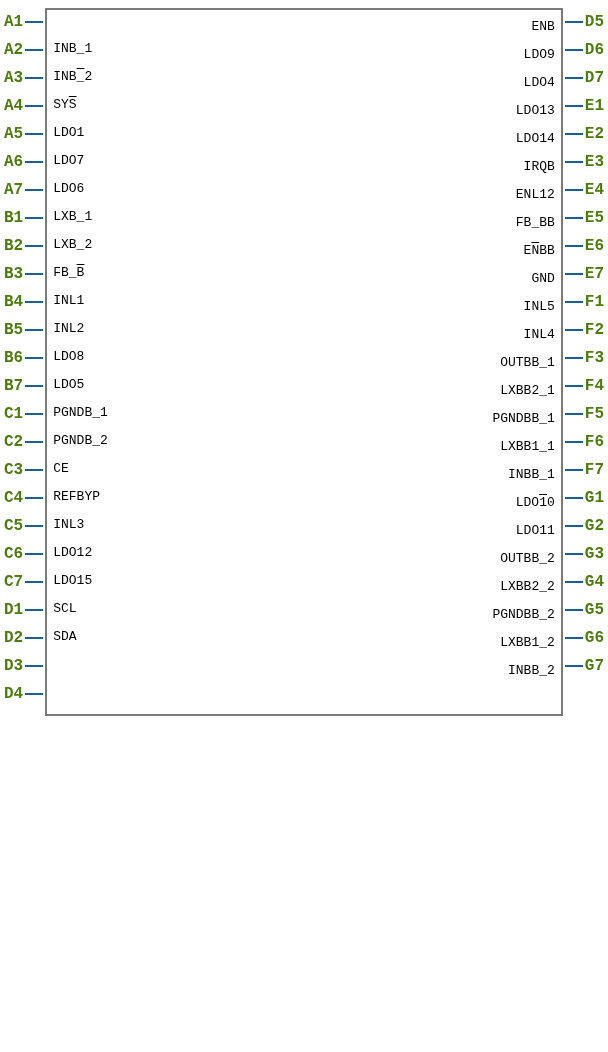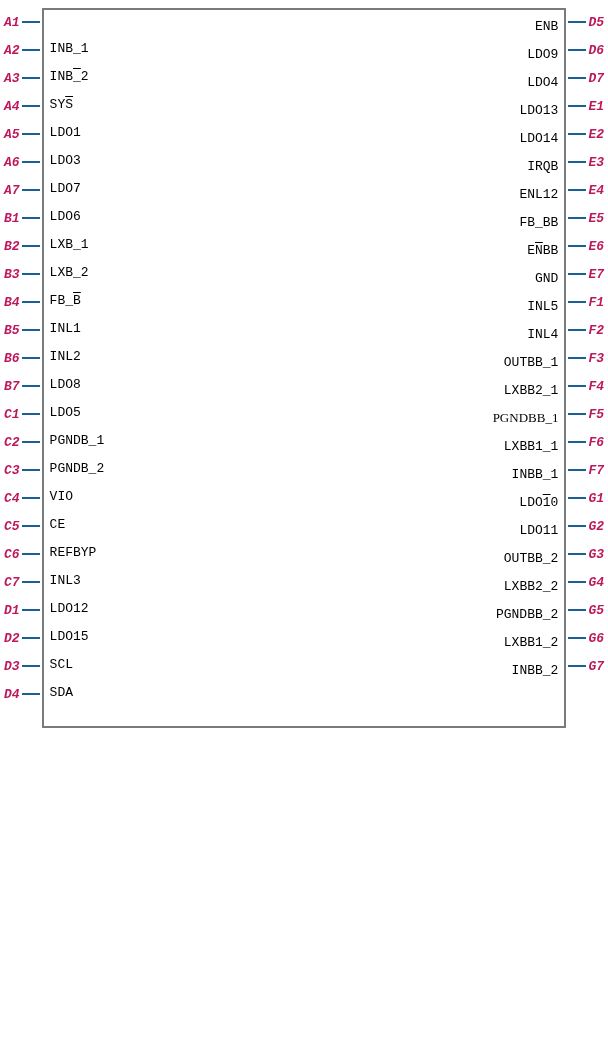--- a/index.html
+++ b/index.html
@@ -43,25 +43,24 @@
 
     .right-pin-entry {
       display: flex;
       flex-direction: row;
       align-items: center;
       justify-content: flex-end;
       height: 28px;
     }
 
     .lbl {
-      font-size: 13px;
-      color: #be185d;
+      font-size: 16px;
+      color: #4d7c0f;
       font-weight: bold;
       white-space: nowrap;
-      font-style: italic;
     }
 
     .sig {
       font-size: 13px;
       color: #000;
       white-space: nowrap;
     }
 
   </style>
 </head>
@@ -208,23 +207,20 @@
         <div class="pin-row">
             <span class="sig">INB<span style="text-decoration:overline;">_</span>2</span>
           </div>
         <div class="pin-row">
             <span class="sig">SY<span style="text-decoration:overline;">S</span></span>
           </div>
         <div class="pin-row">
             <span class="sig">LDO1</span>
           </div>
         <div class="pin-row">
-            <span class="sig">LDO3</span>
-          </div>
-        <div class="pin-row">
             <span class="sig">LDO7</span>
           </div>
         <div class="pin-row">
             <span class="sig">LDO6</span>
           </div>
         <div class="pin-row">
             <span class="sig">LXB_1</span>
           </div>
         <div class="pin-row">
             <span class="sig">LXB_2</span>
@@ -244,23 +240,20 @@
         <div class="pin-row">
             <span class="sig">LDO5</span>
           </div>
         <div class="pin-row">
             <span class="sig">PGNDB_1</span>
           </div>
         <div class="pin-row">
             <span class="sig">PGNDB_2</span>
           </div>
         <div class="pin-row">
-            <span class="sig">VIO</span>
-          </div>
-        <div class="pin-row">
             <span class="sig">CE</span>
           </div>
         <div class="pin-row">
             <span class="sig">REFBYP</span>
           </div>
         <div class="pin-row">
             <span class="sig">INL3</span>
           </div>
         <div class="pin-row">
             <span class="sig">LDO12</span>
@@ -269,21 +262,21 @@
             <span class="sig">LDO15</span>
           </div>
         <div class="pin-row">
             <span class="sig">SCL</span>
           </div>
         <div class="pin-row">
             <span class="sig">SDA</span>
           </div>
       </div>
 
-      <div style="display:flex;flex-direction:column;align-items:flex-end;padding:2px 6px 14px 0;flex:1;">
+      <div style="display:flex;flex-direction:column;align-items:flex-end;padding:2px 6px 2px 0;flex:1;">
         <div class="pin-row" style="justify-content:flex-end;">
             <span class="sig">ENB</span>
           </div>
         <div class="pin-row" style="justify-content:flex-end;">
             <span class="sig">LDO9</span>
           </div>
         <div class="pin-row" style="justify-content:flex-end;">
             <span class="sig">LDO4</span>
           </div>
         <div class="pin-row" style="justify-content:flex-end;">
@@ -312,21 +305,21 @@
           </div>
         <div class="pin-row" style="justify-content:flex-end;">
             <span class="sig">INL4</span>
           </div>
         <div class="pin-row" style="justify-content:flex-end;">
             <span class="sig">OUTBB_1</span>
           </div>
         <div class="pin-row" style="justify-content:flex-end;">
             <span class="sig">LXBB2_1</span>
           </div>
-        <div class="pin-row" style="justify-content:flex-end;font-family:Liberation Serif, serif;">
+        <div class="pin-row" style="justify-content:flex-end;">
             <span class="sig">PGNDBB_1</span>
           </div>
         <div class="pin-row" style="justify-content:flex-end;">
             <span class="sig">LXBB1_1</span>
           </div>
         <div class="pin-row" style="justify-content:flex-end;">
             <span class="sig">INBB_1</span>
           </div>
         <div class="pin-row" style="justify-content:flex-end;">
             <span class="sig">LDO<span style="text-decoration:overline;">1</span>0</span>

